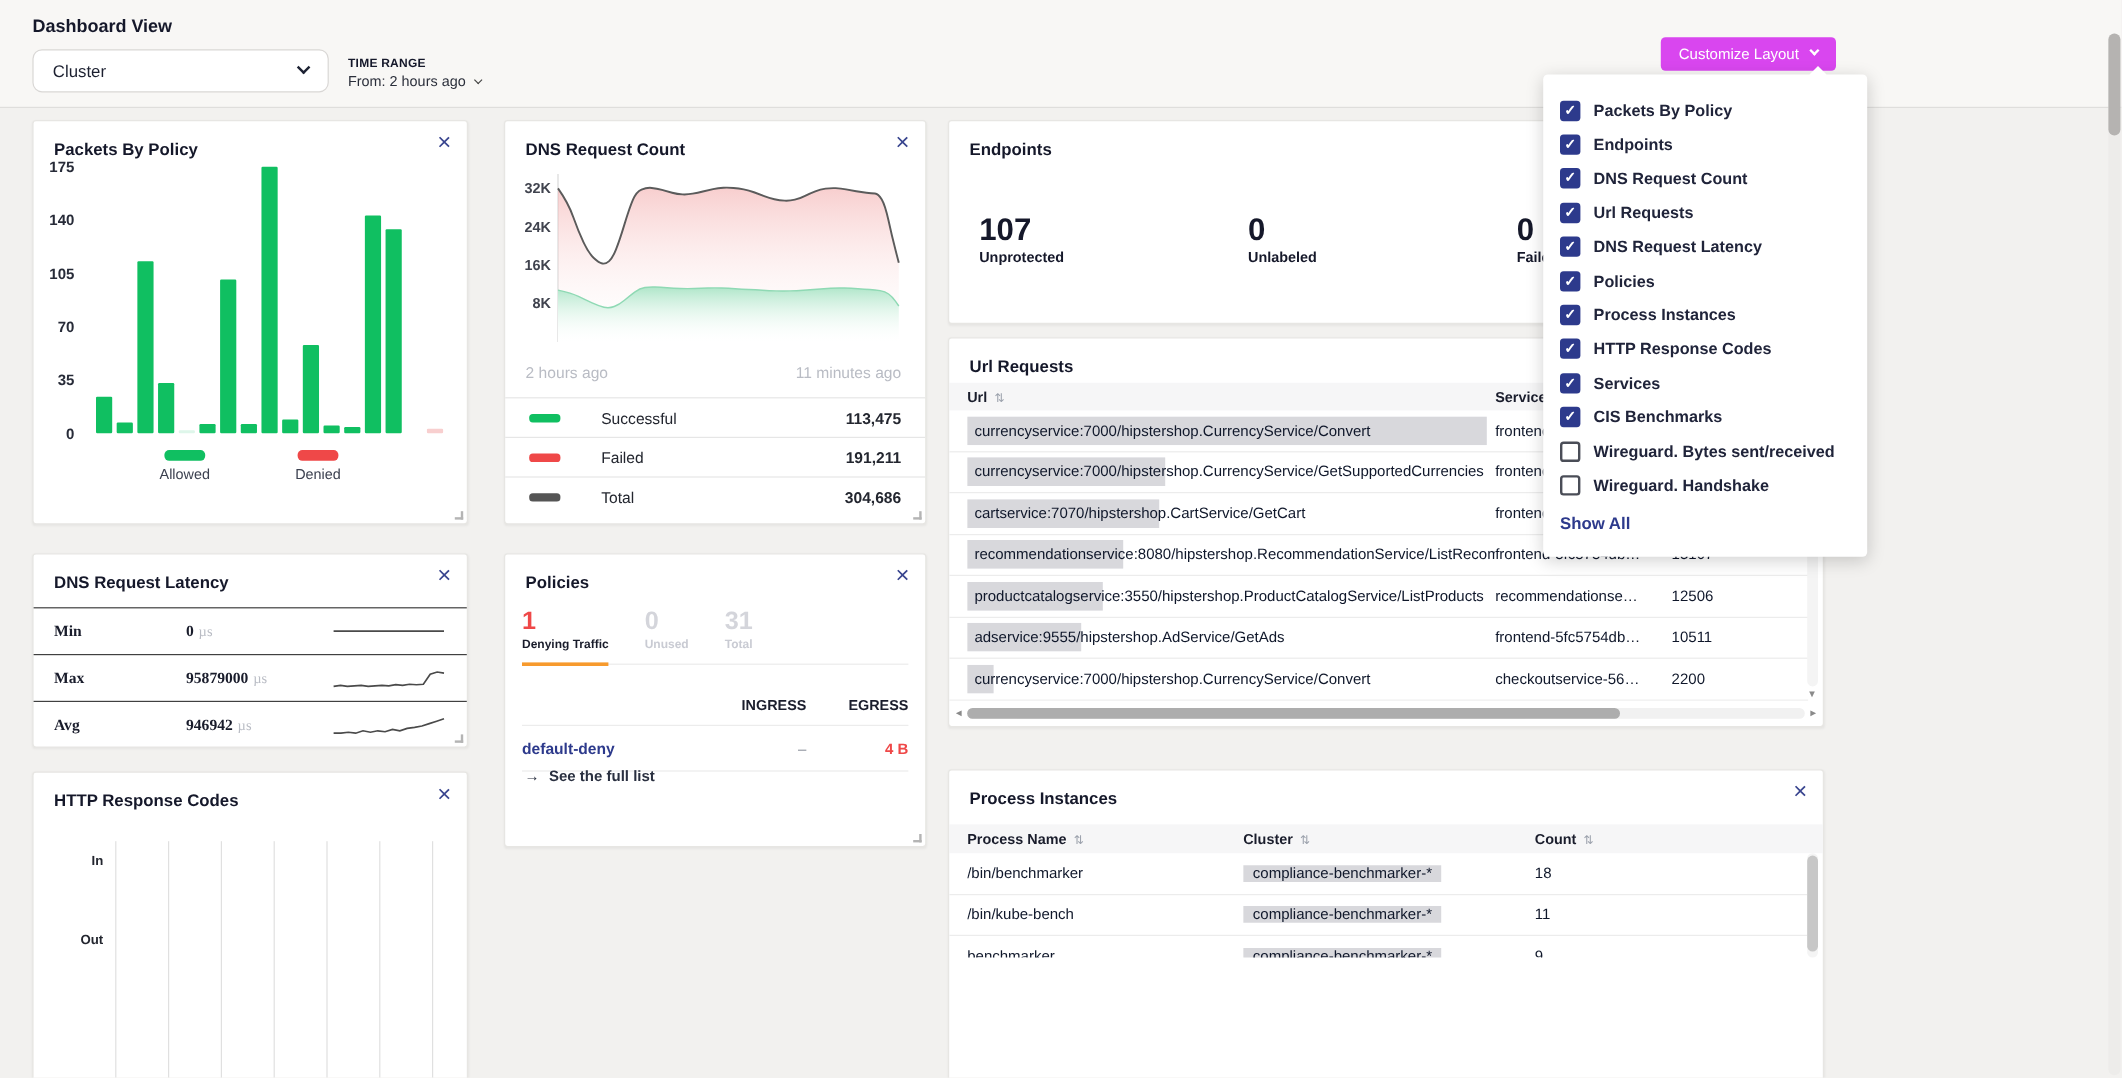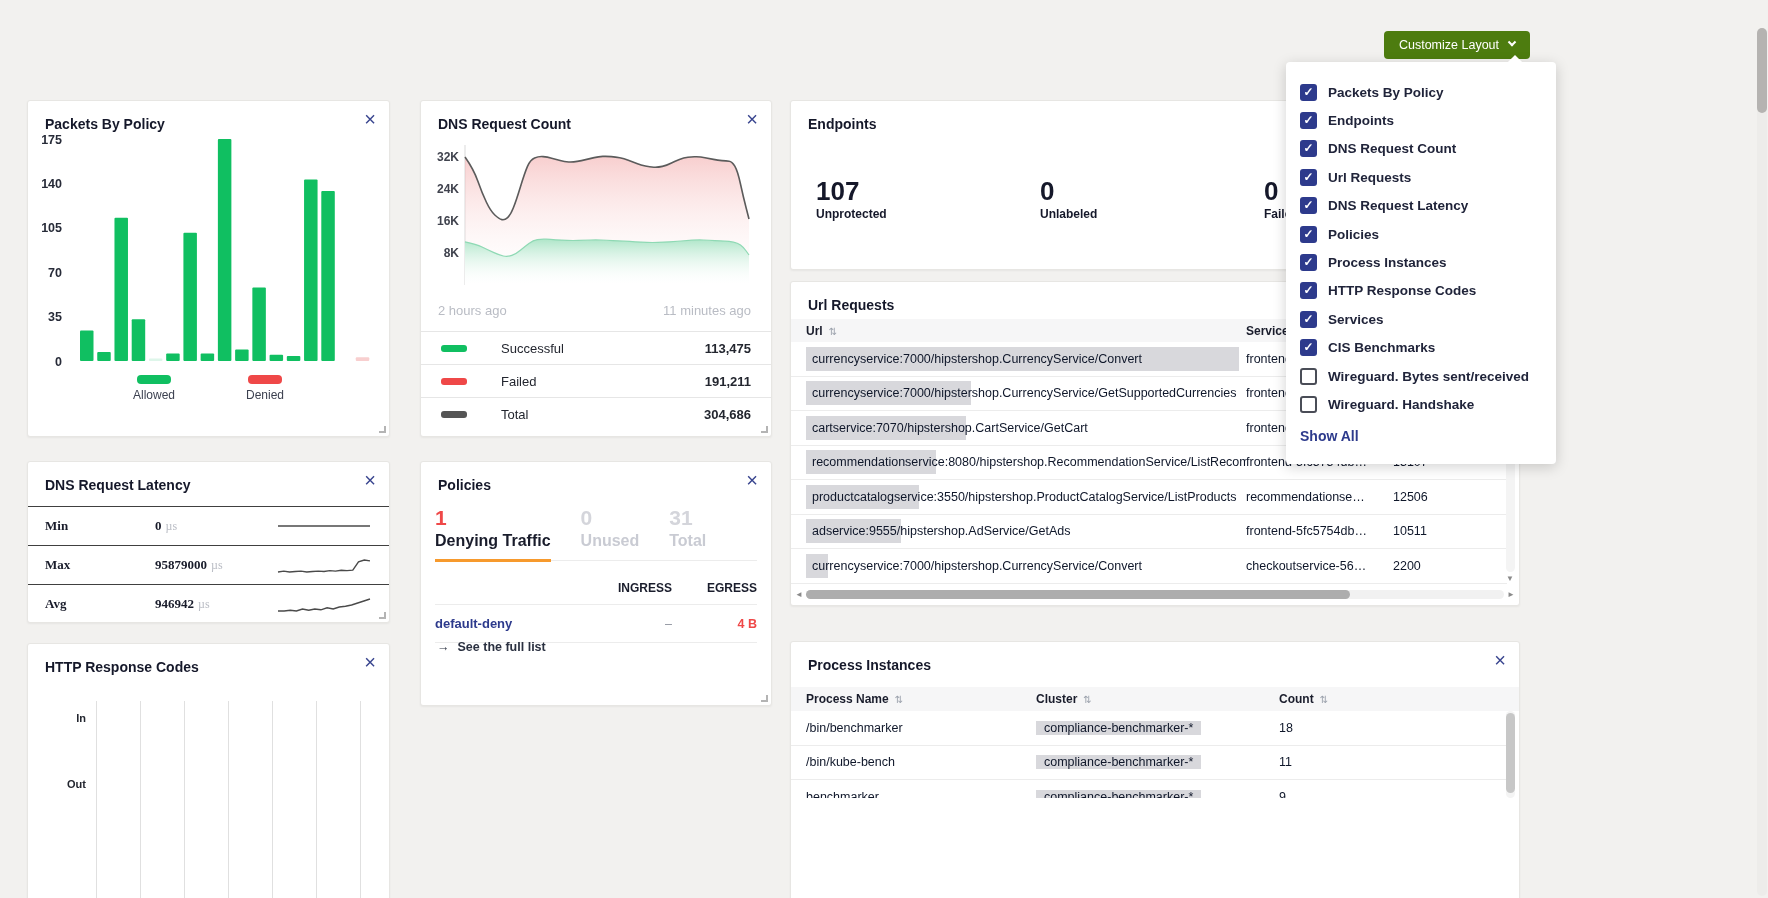--- a/index.html
+++ b/index.html
@@ -12,21 +12,21 @@
   .hdr-title { position:absolute; left:27px; top:14px; font-size:15px; font-weight:700; color:#15182a; }
   .select { position:absolute; left:27px; top:41px; width:247px; height:36px; background:#fff; border:1px solid #d9d7d5; border-radius:8px; display:flex; align-items:center; justify-content:space-between; padding:0 16px; cursor:pointer; }
   .select span.val { font-size:14px; color:#1c2030; }
   .chev { display:inline-block; width:8px; height:8px; border-right:2px solid #1d2233; border-bottom:2px solid #1d2233; transform:rotate(45deg) translate(-2px,-2px); }
   .chev.sm { width:5px; height:5px; border-width:1.5px; border-color:#444; }
   .chev.wh { width:6px; height:6px; border-width:2px; border-color:#fff; }
   .timerange { position:absolute; left:290px; top:48px; }
   .tr-label { font-size:10px; font-weight:700; letter-spacing:.02em; color:#15182a; }
   .tr-value { font-size:12px; color:#2a2e3a; margin-top:2px; cursor:pointer; }
   .tr-value .chev { margin-left:5px; }
-  .customize { position:absolute; left:1384px; top:31px; width:146px; height:28px; background:#4d7c0f; color:#fff; border:none; border-radius:4px; font-size:12.5px; font-family:inherit; display:flex; align-items:center; justify-content:center; gap:10px; cursor:pointer; z-index:10; }
+  .customize { position:absolute; left:1384px; top:31px; width:146px; height:28px; background:#d946ef; color:#fff; border:none; border-radius:4px; font-size:12.5px; font-family:inherit; display:flex; align-items:center; justify-content:center; gap:10px; cursor:pointer; z-index:10; }
 
   
   .card { position:absolute; background:#fff; border:1px solid #e7e6e3; border-radius:3px; box-shadow:0 1px 2px rgba(0,0,0,.05); z-index:2; }
   .card-title { position:absolute; left:17px; top:15px; font-size:14px; font-weight:700; color:#15182a; }
   .card-close { position:absolute; top:8px; right:13px; color:#39458f; font-size:20px; line-height:1; cursor:pointer; }
   .card-close::after { content:"\00D7"; }
   .rhandle { position:absolute; right:3px; bottom:3px; width:7px; height:7px; border-right:2px solid #b4b4b4; border-bottom:2px solid #b4b4b4; }
 
   #card-packets  { left:27px;  top:100px; width:363px; height:337px; }
   #card-dnscount { left:420px; top:100px; width:352px; height:337px; }
@@ -87,21 +87,21 @@
   .lat-label { font-size:13px; font-weight:700; color:#191c2b; }
   .lat-value { font-size:13px; font-weight:700; color:#191c2b; padding-left:20px; }
   .lat-unit { font-size:12px; font-weight:400; color:#b9bcc4; margin-left:4px; }
 
   
   .ptabs { position:absolute; left:14px; right:14px; top:44px; display:flex; border-bottom:1px solid #ececec; }
   .ptab { margin-right:30px; padding-bottom:9px; }
   .ptab.active { border-bottom:3px solid #f79a2d; margin-bottom:-2px; }
   .ptab .num { font-size:21px; font-weight:800; color:#d4d5db; }
   .ptab.active .num { color:#ef4848; }
-  .ptab .lbl { font-size:16px; font-weight:700; color:#c9cbd3; margin-top:2px; }
+  .ptab .lbl { font-size:10px; font-weight:700; color:#c9cbd3; margin-top:2px; }
   .ptab.active .lbl { color:#191c2b; }
   .ptable { position:absolute; left:14px; right:14px; top:110px; }
   .prow-head, .prow { display:grid; grid-template-columns:1fr 85px 85px; align-items:center; }
   .prow-head { font-size:12px; font-weight:700; color:#1a1d2c; padding:9px 0; border-bottom:1px solid #ececec; }
   .prow-head div, .prow div { text-align:right; }
   .prow { padding:11px 0; border-bottom:1px solid #ececec; }
   .prow .pname { text-align:left; font-size:13px; font-weight:600; color:#2d3a8c; cursor:pointer; }
   .prow .ping { color:#8a8f9a; font-size:12.5px; }
   .prow .pegr { color:#ef4848; font-size:12.5px; font-weight:700; }
   .pfooter { position:absolute; left:16px; top:178px; font-size:12.5px; font-weight:600; color:#2a3040; cursor:pointer; }
@@ -124,20 +124,34 @@
 
   
   .pagebar { position:absolute; right:1px; top:28px; width:10px; height:868px; background:#edecea; border-radius:5px; z-index:60; }
   .pagebar .thumb { position:absolute; left:0; top:0; width:10px; height:85px; background:#b5b3b1; border-radius:5px; }
 </style>
 </head>
 <body>
 
 <div class="page">
 
+  <div class="hdr">
+    <div class="hdr-title">Dashboard View</div>
+    <div class="select">
+      <span class="val">Cluster</span>
+      <span class="chev"></span>
+    </div>
+    <div class="timerange">
+      <div class="tr-label">TIME RANGE</div>
+      <div class="tr-value">
+        <span>From: 2 hours ago</span>
+        <span class="chev sm"></span>
+      </div>
+    </div>
+  </div>
   <button class="customize">
     <span>Customize Layout</span>
     <span class="chev wh"></span>
   </button>
 
   <div class="card" id="card-packets">
     <div class="card-title">Packets By Policy</div>
     <span class="card-close"></span>
     <svg id="packets-svg" width="345" height="240">
         <text x="32" y="10.5" text-anchor="end" font-size="12.5" font-weight="600" fill="#272b38" font-family="Liberation Sans, sans-serif">175</text>

